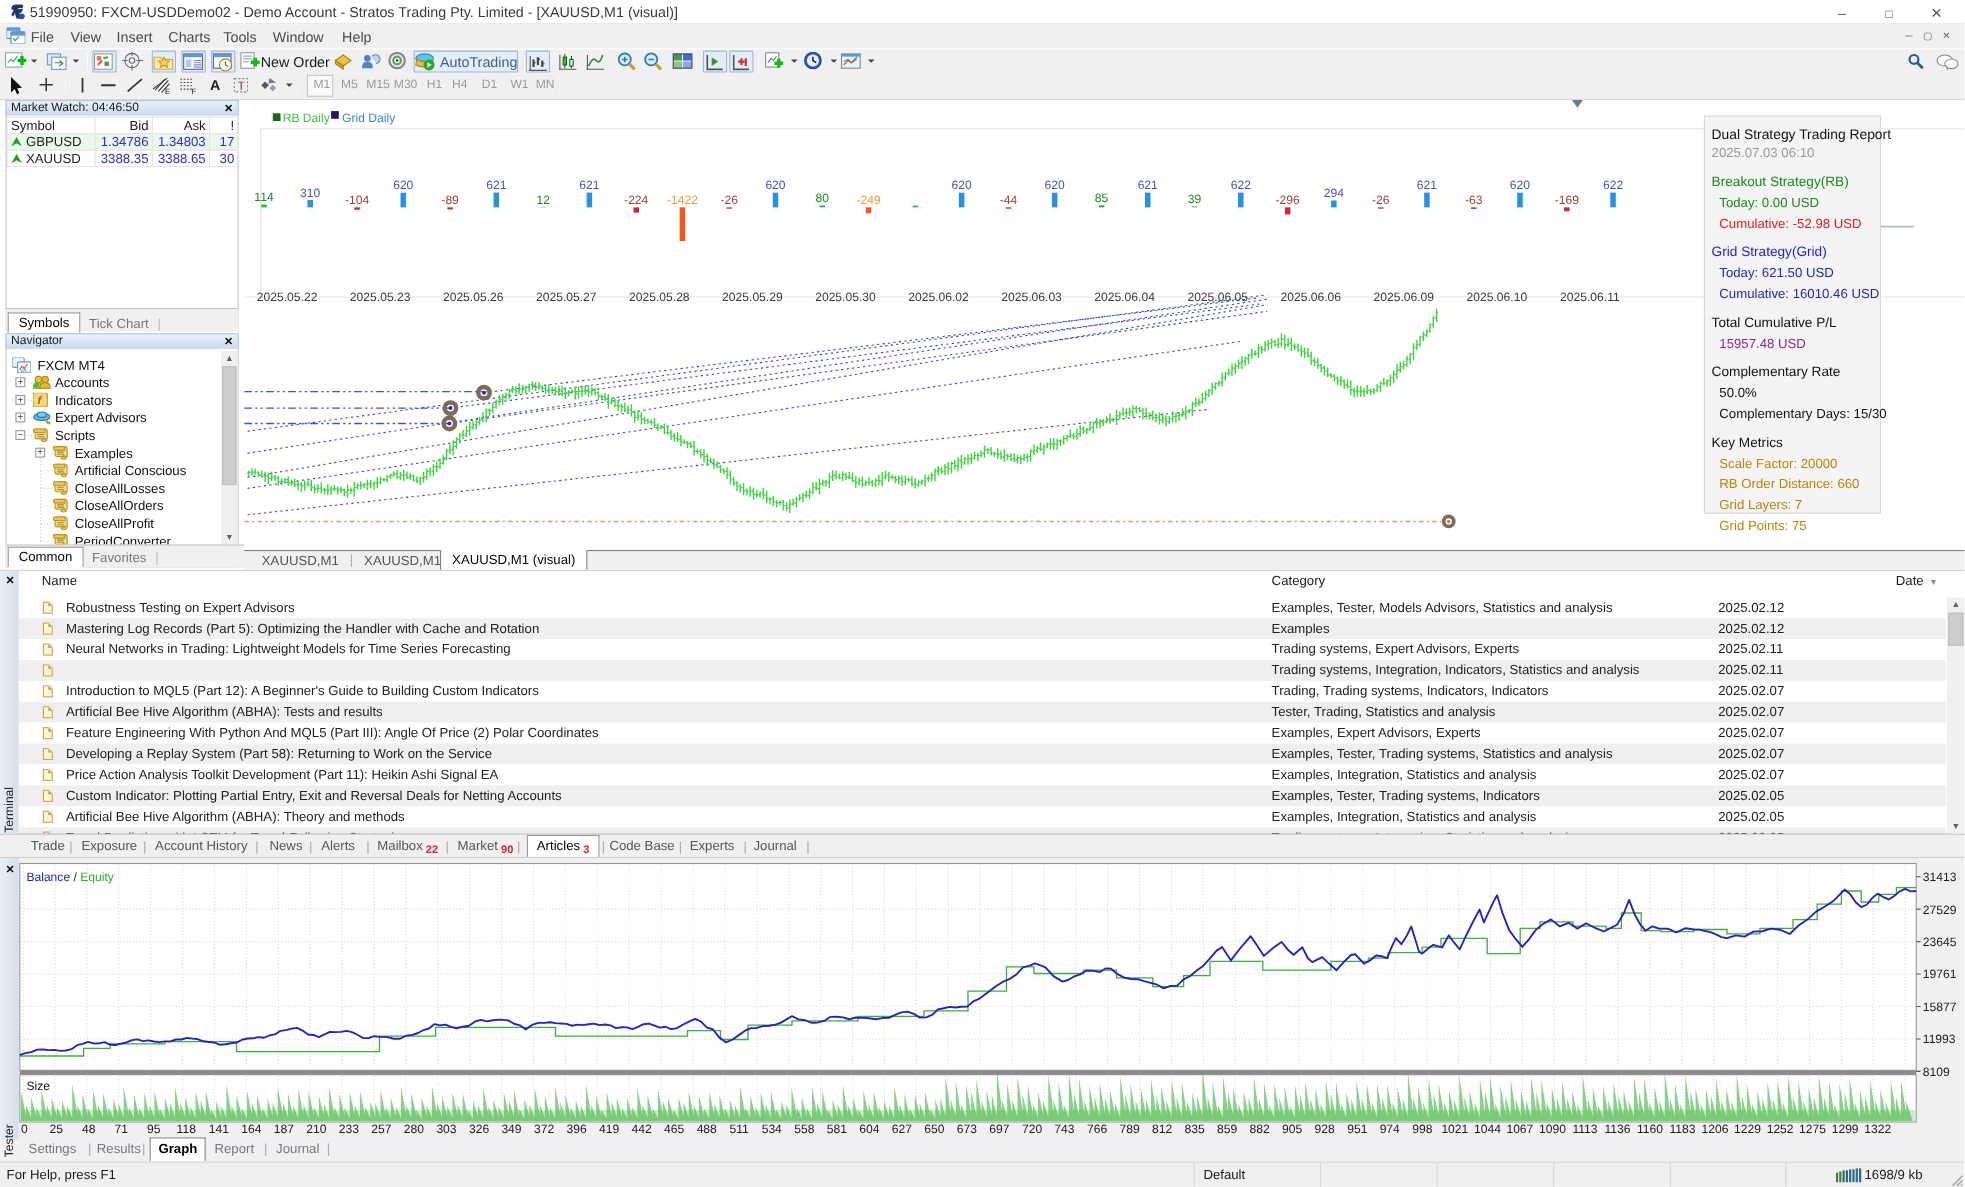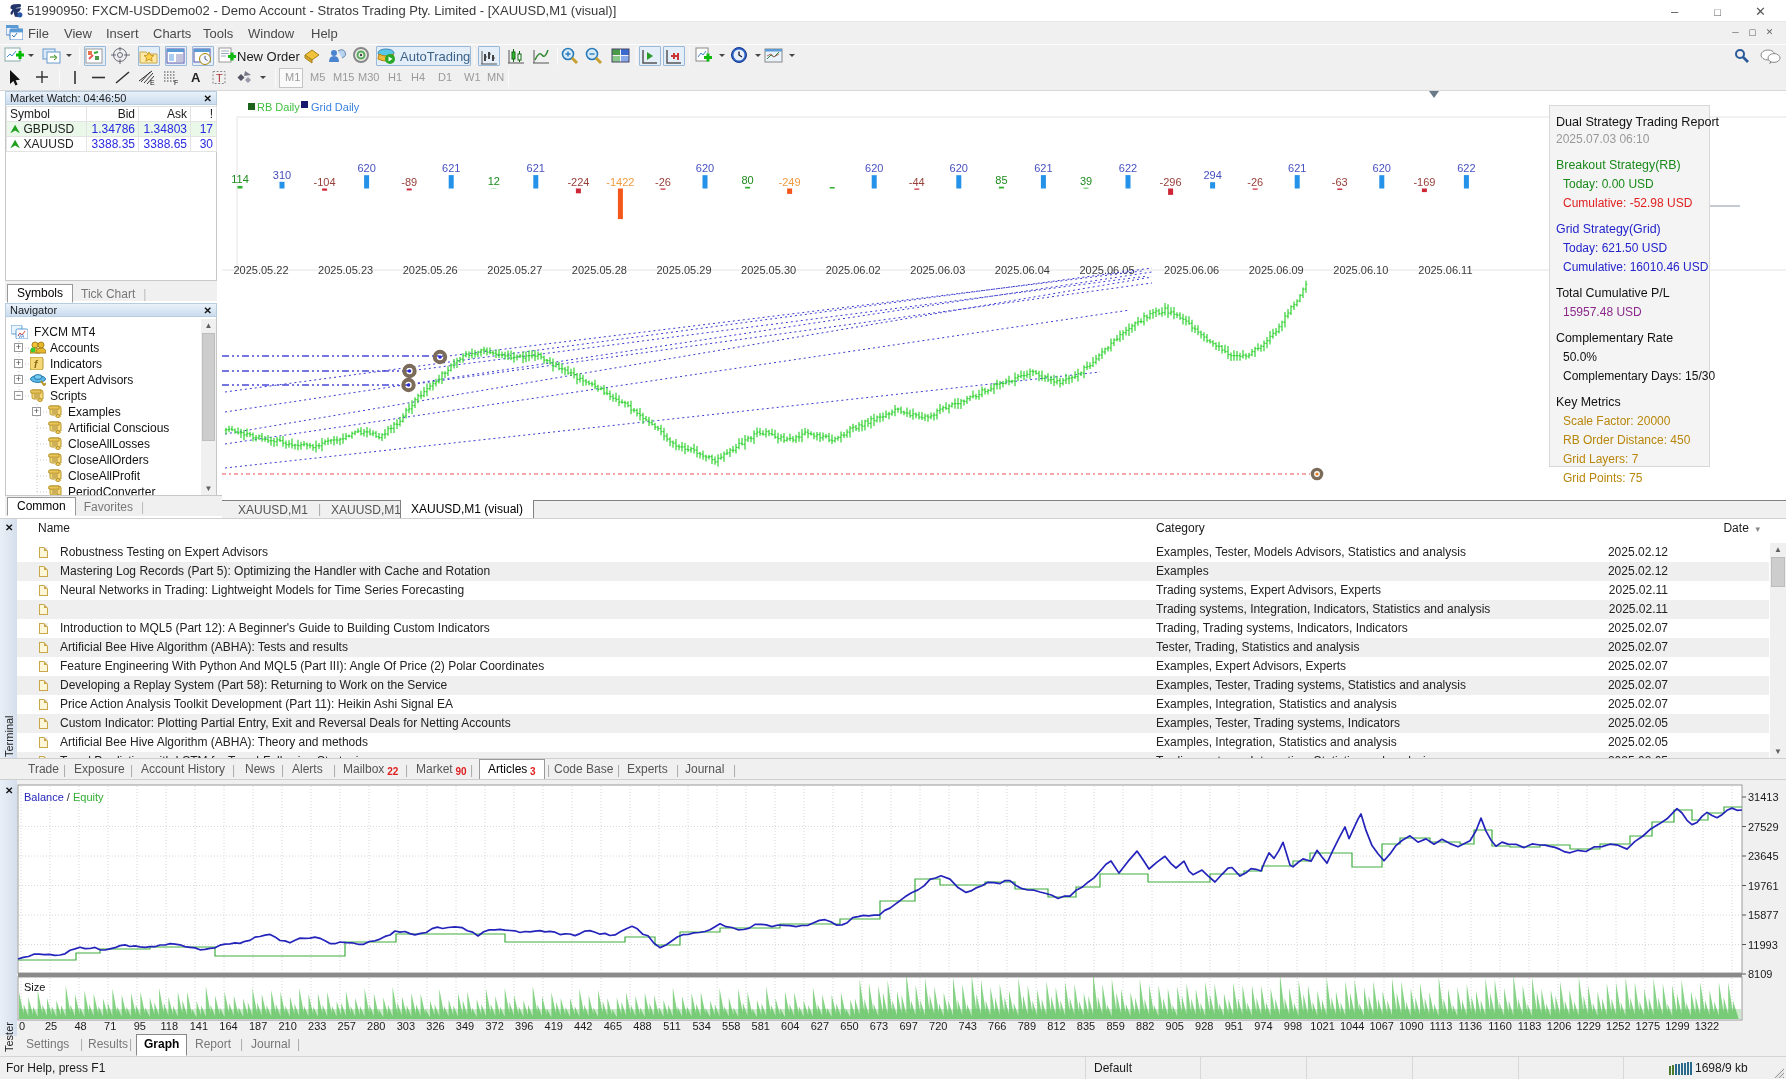--- a/index.html
+++ b/index.html
@@ -43,21 +43,21 @@
 #report .rl{position:absolute;left:6px;white-space:nowrap}
 #report .ind{left:13px}
 
 #charttabs{left:222px;top:500px;width:1564px;height:18px;background:#f0f0f0;font-size:12px;color:#555}
 
 #articles{left:0;top:518px;width:1786px;height:240px;background:#fff;border-top:1px solid #d0d0d0}
 #articles .hdr{position:absolute;left:17px;top:2px;right:0;height:20px;color:#1a1a1a}
 .arow{position:absolute;left:17px;width:1752px;height:19px;line-height:19px;white-space:nowrap}
 .arow .nm{position:absolute;left:43px}
 .arow .cat{position:absolute;left:1139px}
-.arow .dt{position:absolute;left:1489px;width:162px;text-align:right}
+.arow .dt{position:absolute;left:1545px;width:162px;}
 .aicon{position:absolute;left:22px;top:3.5px;width:9px;height:11px;background:#fdf6d8;border:1px solid #c8a84b}
 .aicon:before{content:"";position:absolute;right:-1px;top:-1px;border:2.5px solid;border-color:#f0f0f0 #f0f0f0 #c8a84b #c8a84b}
 .vstrip{position:absolute;width:17px;background:linear-gradient(90deg,#e9eff7,#d4dfec)}
 .vlabel{position:absolute;transform:rotate(-90deg);transform-origin:left top;font-size:11px;color:#222}
 #termtabs{left:0;top:758px;width:1786px;height:21px;background:#f0f0f0;font-size:12px;color:#555;border-top:1px solid #cfcfcf}
 .ttab{position:absolute;top:3px}
 .tsep2{position:absolute;top:4px;color:#aaa}
 .rednum{color:#e02020;font-weight:bold;font-size:10px;vertical-align:-2px}
 
 #tester{left:0;top:779px;width:1786px;height:277px;background:#f0f0f0;border-top:1px solid #cfcfcf}
@@ -573,21 +573,21 @@
   <div class="rl" style="top:116px;color:#2424cc;font-size:12.4px">Grid Strategy(Grid)</div>
   <div class="rl ind" style="top:135px;color:#2424cc">Today: 621.50 USD</div>
   <div class="rl ind" style="top:154px;color:#2424cc">Cumulative: 16010.46 USD</div>
   <div class="rl" style="top:180px;color:#111;font-size:12.4px">Total Cumulative P/L</div>
   <div class="rl ind" style="top:199px;color:#8b2a8b">15957.48 USD</div>
   <div class="rl" style="top:225px;color:#111;font-size:12.4px">Complementary Rate</div>
   <div class="rl ind" style="top:244px;color:#111">50.0%</div>
   <div class="rl ind" style="top:263px;color:#111">Complementary Days: 15/30</div>
   <div class="rl" style="top:289px;color:#111;font-size:12.4px">Key Metrics</div>
   <div class="rl ind" style="top:308px;color:#b8860b">Scale Factor: 20000</div>
-  <div class="rl ind" style="top:327px;color:#b8860b">RB Order Distance: 450</div>
+  <div class="rl ind" style="top:327px;color:#b8860b">RB Order Distance: 660</div>
   <div class="rl ind" style="top:346px;color:#b8860b">Grid Layers: 7</div>
   <div class="rl ind" style="top:365px;color:#b8860b">Grid Points: 75</div>
 </div>
 </div>
 
 <div class="abs" id="charttabs">
   <div style="position:absolute;left:0;top:0;width:1564px;height:1px;background:#808080"></div>
   <span class="tab-in" style="position:absolute;left:8px;top:2px">XAUUSD,M1</span>
   <span style="position:absolute;left:96px;top:2px;color:#aaa">|</span>
   <span class="tab-in" style="position:absolute;left:101px;top:2px">XAUUSD,M1</span>

